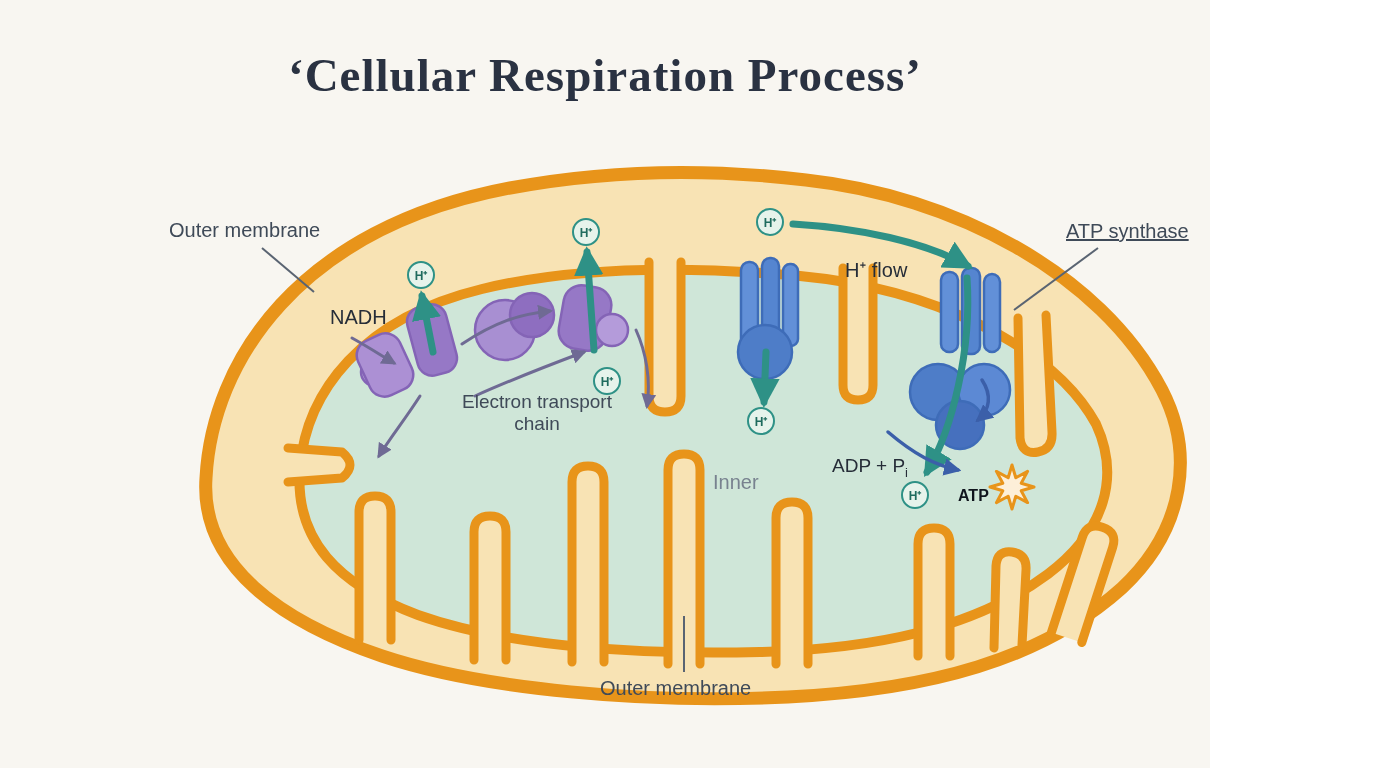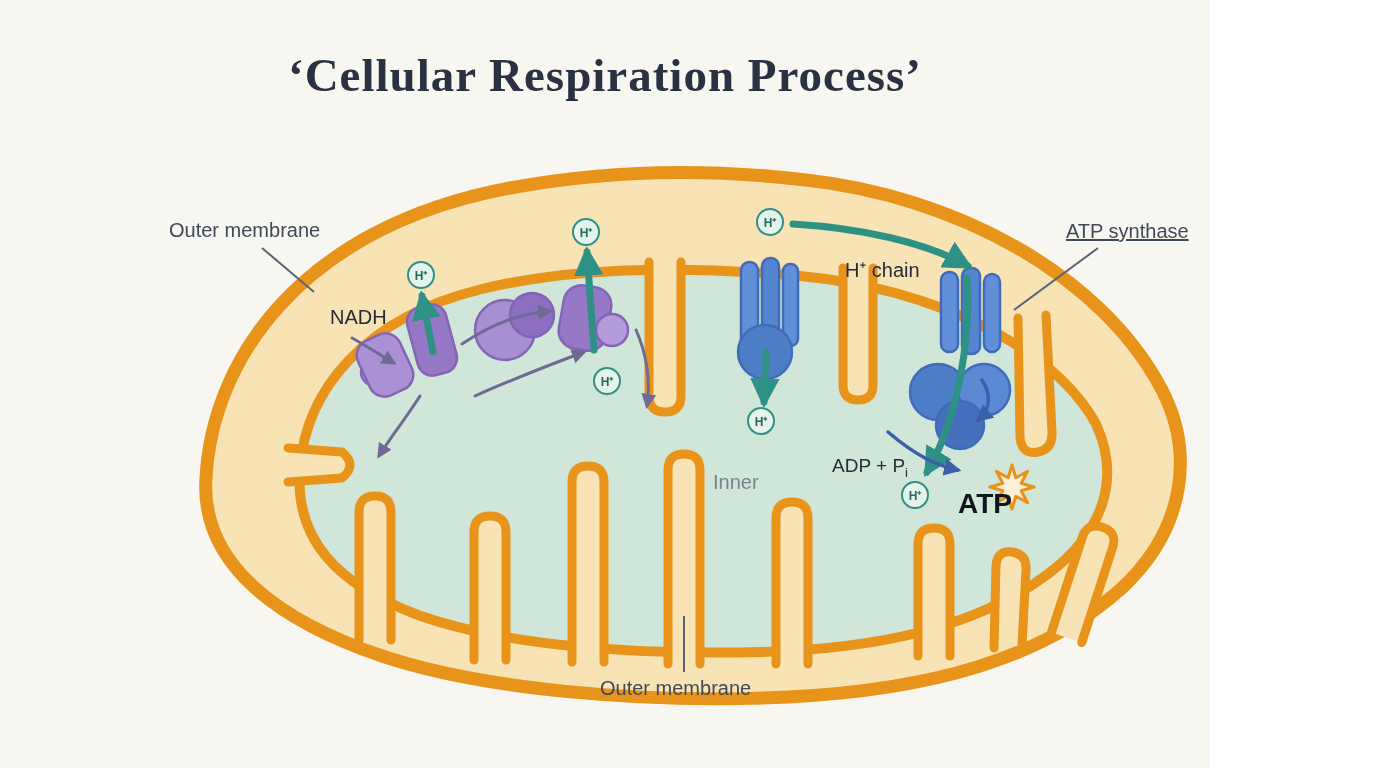--- a/index.html
+++ b/index.html
@@ -29,21 +29,21 @@
     font-family:"Liberation Serif",serif;font-weight:bold;font-size:47px;
     color:var(--title-text);letter-spacing:1px;
   }
   .label{
     position:absolute;color:var(--label-text);font-size:20px;line-height:1.18;
     white-space:nowrap;
   }
   .label.wrap{white-space:normal;text-align:center;}
   .label.dark{color:#262D38;}
   .label.muted{color:#78828F;}
-  .label.bold{font-weight:bold;color:#10151D;font-size:28px;}
+  .label.bold{font-weight:bold;color:#10151D;font-size:16px;}
   .hmark{
     position:absolute;width:28px;height:28px;border-radius:50%;
     background:var(--hplus-fill);border:2px solid var(--hplus-stroke);
     color:#1F6B5E;font-size:12px;font-weight:bold;
     display:flex;align-items:center;justify-content:center;
     transform:translate(-50%,-50%);
   }
   
   .outer-shape{fill:var(--intermembrane);stroke:var(--membrane);stroke-width:13;}
   .inner-shape{fill:var(--matrix);stroke:var(--membrane);stroke-width:10;}
@@ -158,25 +158,26 @@
       <line class="pointer-line" x1="684" y1="672" x2="684" y2="616"></line>
     </g>
   </svg>
 
   <h1 class="page-title">‘Cellular Respiration Process’</h1>
 
   <div class="label" style="left:169px;top:219px;">Outer membrane</div>
 
   <div class="label dark" style="left:303px;top:306px;margin-left:27px;">NADH</div>
 
+  <div class="label wrap" style="left:452px;top:391px;width:170px;font-size:19px;">Electron transport chain</div>
 
 
   <div class="label muted" style="left:713px;top:471px;">Inner</div>
 
-  <div class="label dark" style="left:845px;top:259px;">H⁺ chain</div>
+  <div class="label dark" style="left:845px;top:259px;">H⁺ flow</div>
 
   <div class="label" style="left:1066px;top:220px;text-decoration:underline;">ATP synthase</div>
 
   <div class="label dark" style="left:820px;top:455px;font-size:19px;margin-left:12px;"><span>ADP + P</span><sub style="font-size:13px;">i</sub></div>
 
   <div class="label bold" style="left:958px;top:487px;">ATP</div>
 
   <div class="label" style="left:600px;top:677px;">Outer membrane</div>
 
   <div class="hmark" style="left:421px;top:275px;">H⁺</div>

